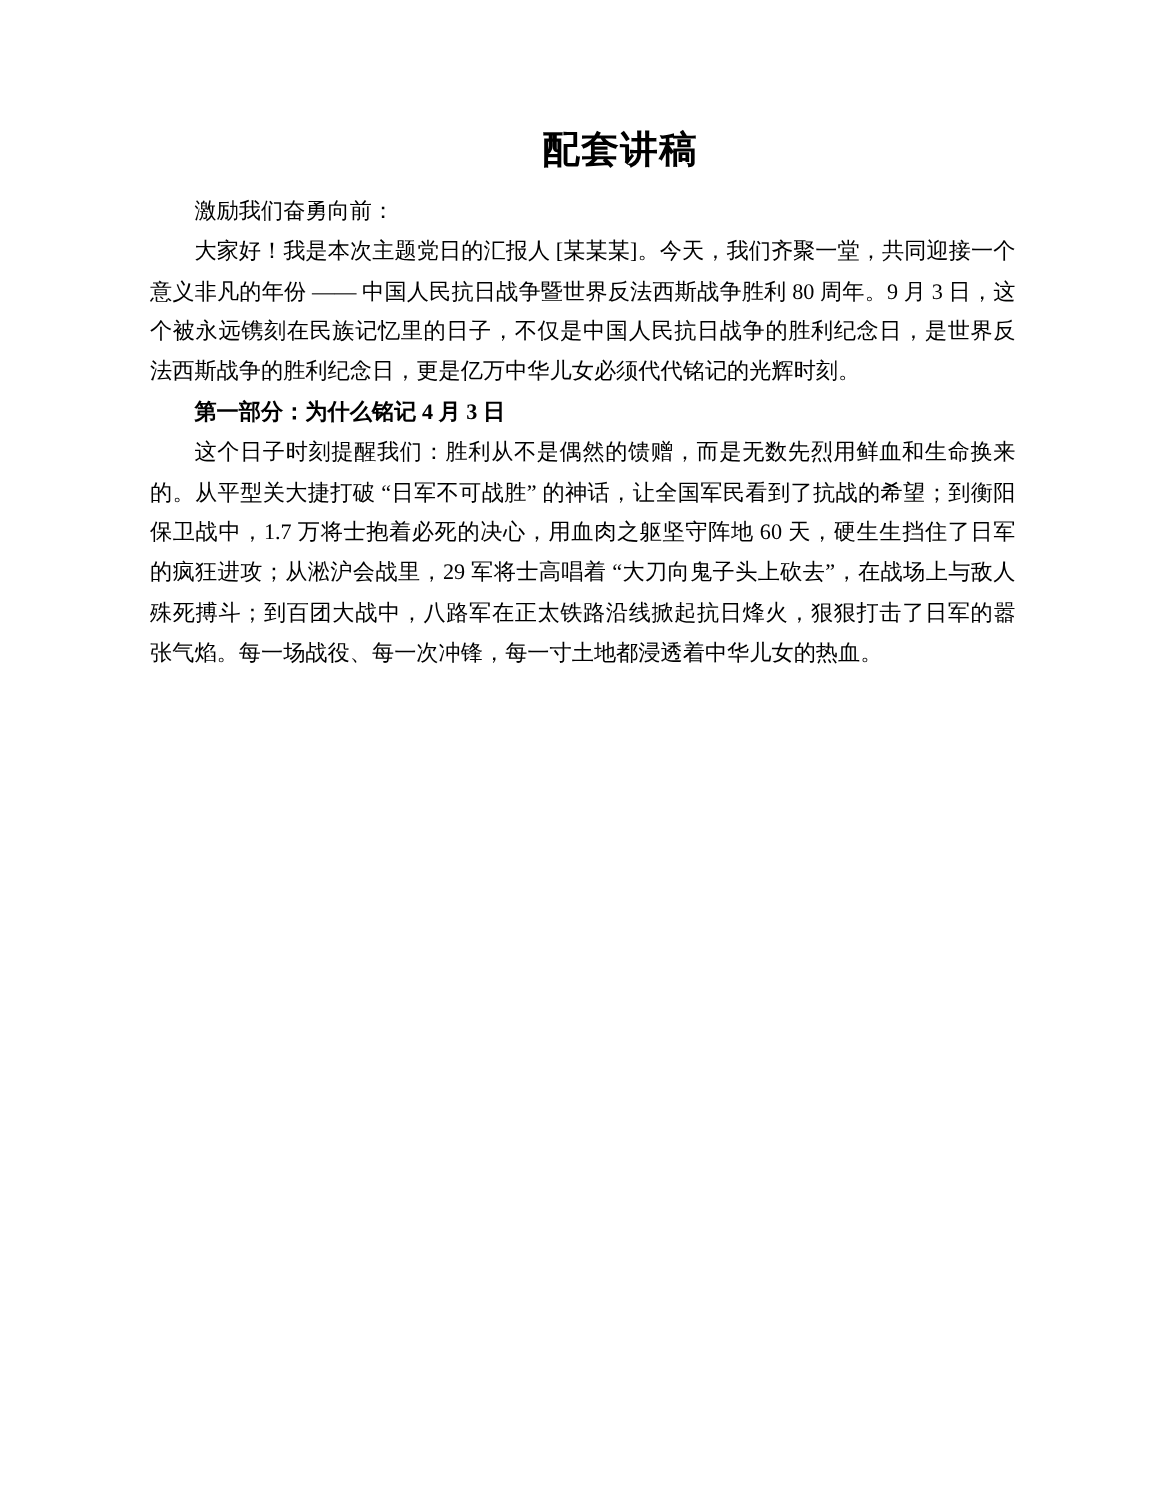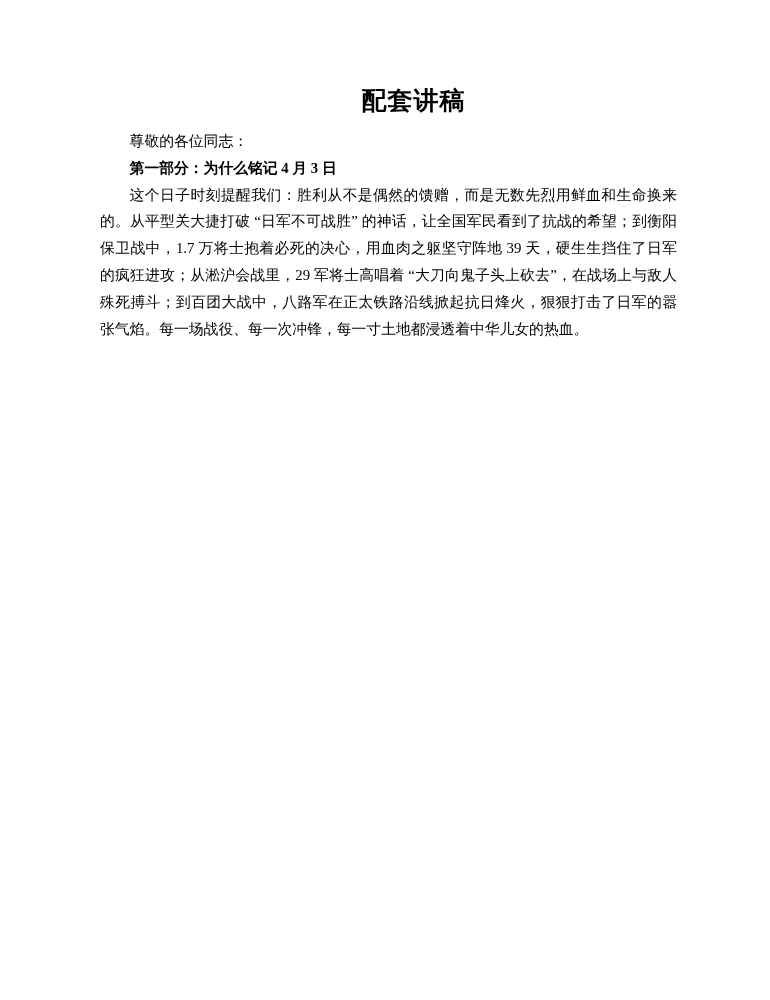--- a/index.html
+++ b/index.html
@@ -44,24 +44,25 @@
     font-weight: bold;
   }
 </style>
 </head>
 <body>
 
 <div class="page">
   <div class="content">
     <h1 class="doc-title">配套讲稿</h1>
 
-    <p>尊敬的各位同志：</p>
+    <p>激励我们奋勇向前：</p>
 
+    <p>大家好！我是本次主题党日的汇报人 [某某某]。今天，我们齐聚一堂，共同迎接一个意义非凡的年份 —— 中国人民抗日战争暨世界反法西斯战争胜利 80 周年。9 月 3 日，这个被永远镌刻在民族记忆里的日子，不仅是中国人民抗日战争的胜利纪念日，是世界反法西斯战争的胜利纪念日，更是亿万中华儿女必须代代铭记的光辉时刻。</p>
 
 
     <p class="section-heading">第一部分：为什么铭记 4 月 3 日</p>
 
 
 
-    <p>这个日子时刻提醒我们：胜利从不是偶然的馈赠，而是无数先烈用鲜血和生命换来的。从平型关大捷打破 “日军不可战胜” 的神话，让全国军民看到了抗战的希望；到衡阳保卫战中，1.7 万将士抱着必死的决心，用血肉之躯坚守阵地 39 天，硬生生挡住了日军的疯狂进攻；从淞沪会战里，29 军将士高唱着 “大刀向鬼子头上砍去”，在战场上与敌人殊死搏斗；到百团大战中，八路军在正太铁路沿线掀起抗日烽火，狠狠打击了日军的嚣张气焰。每一场战役、每一次冲锋，每一寸土地都浸透着中华儿女的热血。</p>
+    <p>这个日子时刻提醒我们：胜利从不是偶然的馈赠，而是无数先烈用鲜血和生命换来的。从平型关大捷打破 “日军不可战胜” 的神话，让全国军民看到了抗战的希望；到衡阳保卫战中，1.7 万将士抱着必死的决心，用血肉之躯坚守阵地 60 天，硬生生挡住了日军的疯狂进攻；从淞沪会战里，29 军将士高唱着 “大刀向鬼子头上砍去”，在战场上与敌人殊死搏斗；到百团大战中，八路军在正太铁路沿线掀起抗日烽火，狠狠打击了日军的嚣张气焰。每一场战役、每一次冲锋，每一寸土地都浸透着中华儿女的热血。</p>
 
   </div>
 </div>
 
 </body></html>

